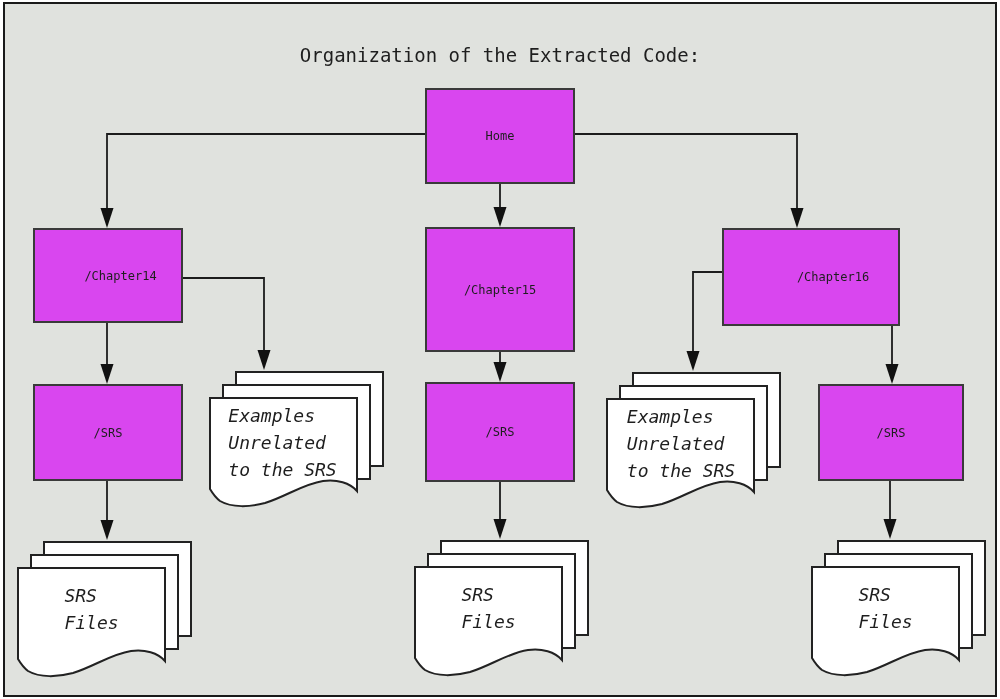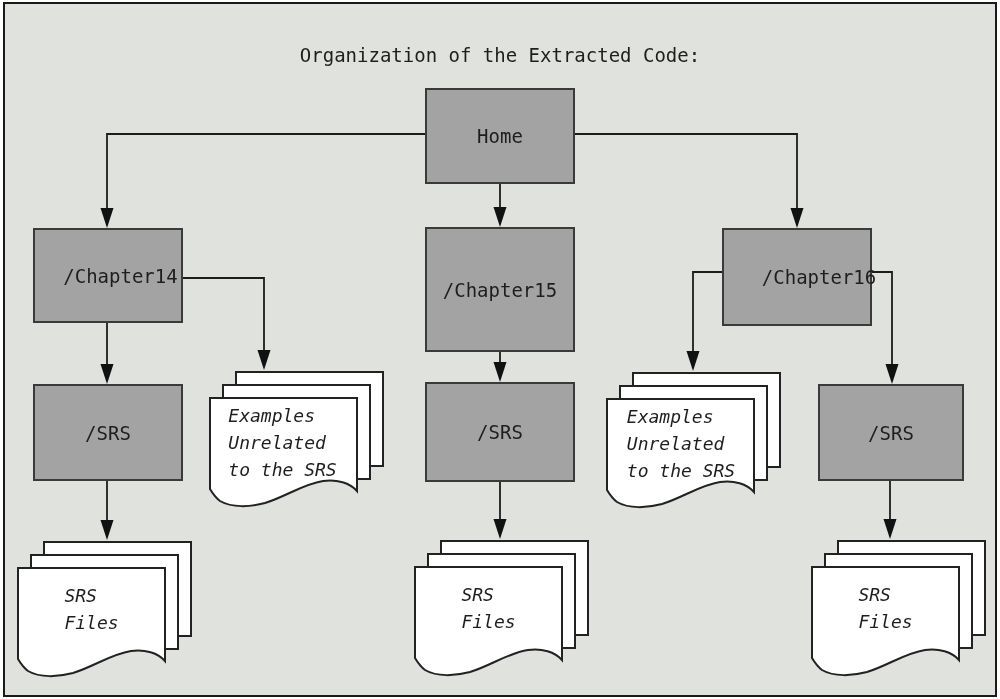--- a/index.html
+++ b/index.html
@@ -30,26 +30,26 @@
     position: absolute;
     left: 0; top: 0;
     width: 1000px; height: 699px;
   }
   .wire { stroke: #1c1c1c; stroke-width: 1.8; fill: none; }
   .head { fill: #111111; stroke: none; }
   .pagesheet { fill: #ffffff; stroke: #222222; stroke-width: 2; stroke-linejoin: miter; }
   .box {
     position: absolute;
     box-sizing: border-box;
-    background: #a3a3a3;
+    background: #d946ef;
     border: 2px solid #3a3a3a;
     display: flex;
     align-items: center;
     justify-content: center;
-    font-size: 19px;
+    font-size: 12px;
     color: #1e1e1e;
     text-align: right;
   }
   .stack-label {
     position: absolute;
     display: flex;
     align-items: center;
     justify-content: center;
     text-align: left;
     font-style: italic;
@@ -130,21 +130,21 @@
     <use href="#doc-stack" xlink:href="#doc-stack" x="18" y="542"></use>
     <use href="#doc-stack" xlink:href="#doc-stack" x="415" y="541"></use>
     <use href="#doc-stack" xlink:href="#doc-stack" x="607" y="373"></use>
     <use href="#doc-stack" xlink:href="#doc-stack" x="812" y="541"></use>
   </svg>
 
   <div class="box" style="left:425px; top:88px; width:150px; height:96px;">Home</div>
 
   <div class="box" style="left:33px; top:228px; width:150px; height:95px;padding-left:25px;">/Chapter14</div>
   <div class="box" style="left:425px; top:227px; width:150px; height:125px;">/Chapter15</div>
-  <div class="box" style="left:722px; top:228px; width:150px; height:98px;padding-left:44px;">/Chapter16</div>
+  <div class="box" style="left:722px; top:228px; width:178px; height:98px;padding-left:44px;">/Chapter16</div>
 
   <div class="box" style="left:33px; top:384px; width:150px; height:97px;">/SRS</div>
   <div class="box" style="left:425px; top:382px; width:150px; height:100px;">/SRS</div>
   <div class="box" style="left:818px; top:384px; width:146px; height:97px;">/SRS</div>
 
   <div class="stack-label" style="left:210px; top:400px; width:145px; height:84px;">Examples
 Unrelated
 to the SRS</div>
   <div class="stack-label" style="left:18px; top:570px; width:147px; height:78px;">SRS
 Files</div>

